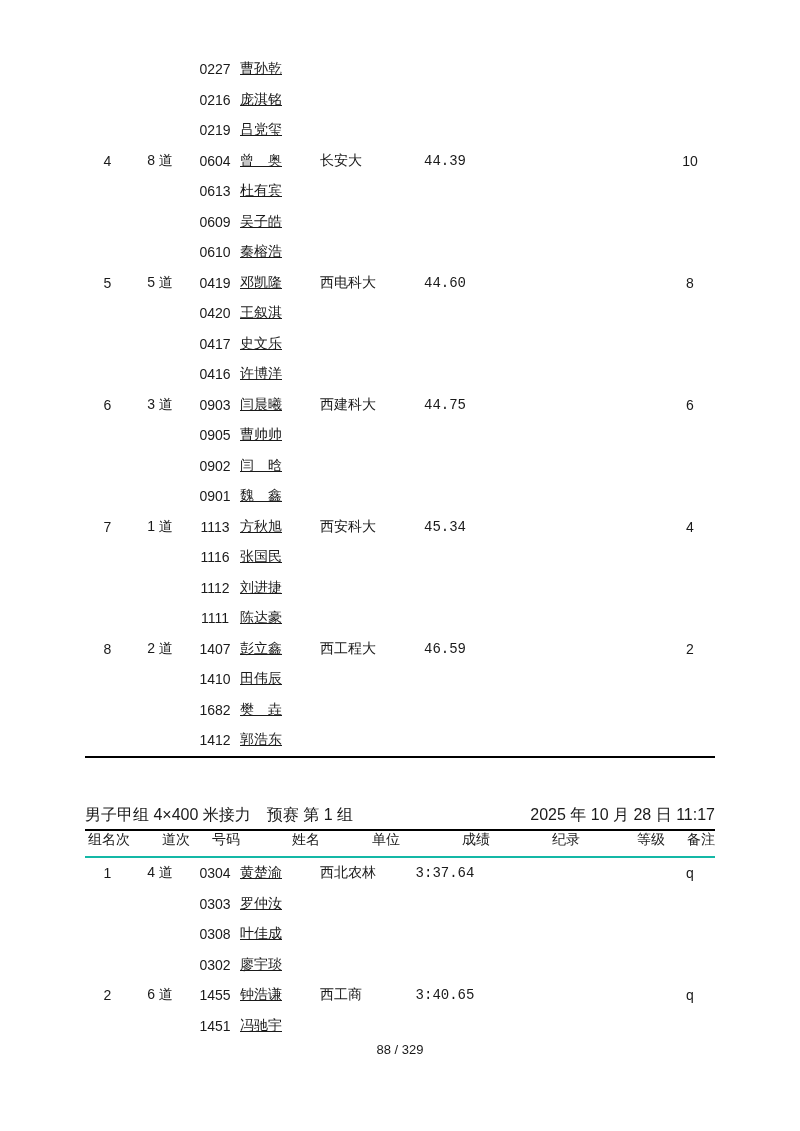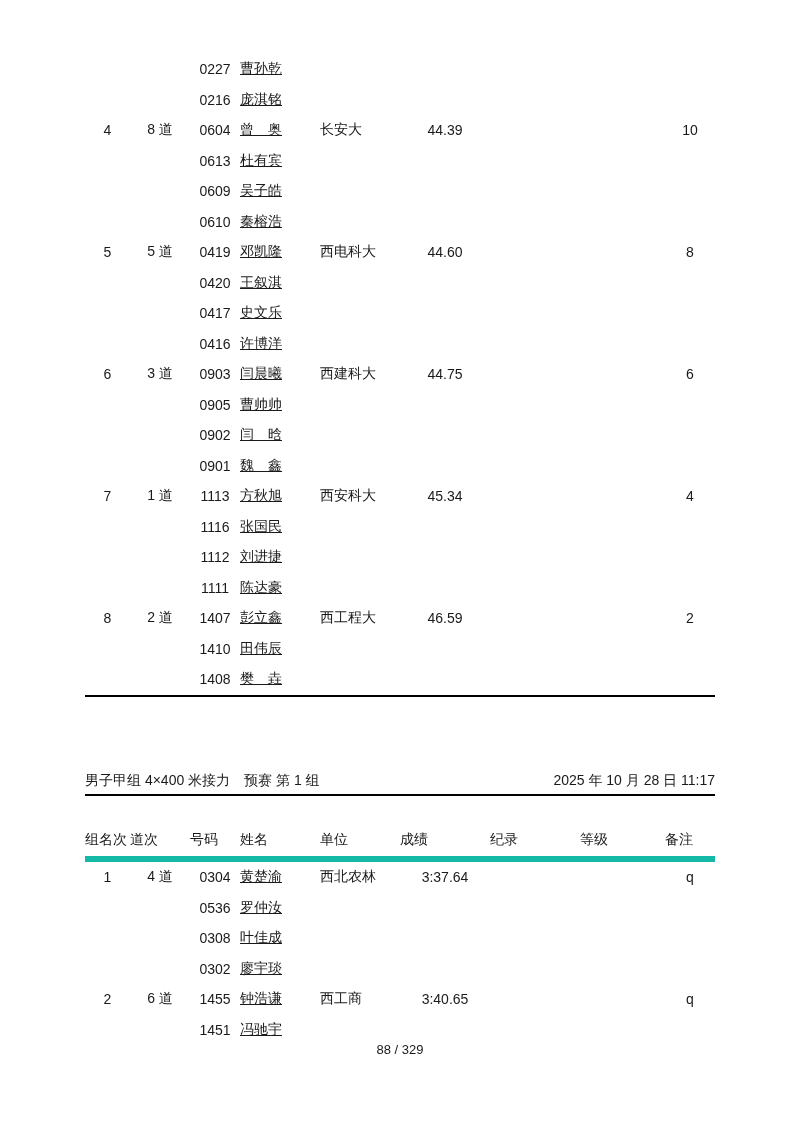--- a/index.html
+++ b/index.html
@@ -39,44 +39,44 @@
     padding: 0;
     height: 30.5px;
     font-size: 14px;
     font-weight: 400;
     white-space: nowrap;
     overflow: visible;
     vertical-align: middle;
   }
   .results-table thead th {
     height: 33px;
-    text-align: left;
-    border-bottom: 6px solid #14b8a6;
+    text-align: right;
+    border-bottom: 2px solid #14b8a6;
   }
   .col-rank   { text-align: center; }
   .col-lane   { text-align: center; }
   .col-bib    { text-align: center; }
   .col-name   { text-align: left; padding-left: 13px; text-decoration: underline; }
   .col-unit   { text-align: left; padding-left: 7px; margin-top: 48px; }
-  .col-score  { text-align: center; }
+  .col-score  { text-align: center; font-family: Liberation Mono, monospace; }
   .col-record { text-align: center; }
   .col-grade  { text-align: center; }
   .col-remark { text-align: center; }
 
   .section-header {
     position: absolute;
     left: 85px;
-    top: 767px;
+    top: 802px;
     width: 630px;
     height: 27px;
     display: flex;
     align-items: center;
     justify-content: space-between;
     border-bottom: 2px solid #000;
-    font-size: 14px;
+    font-size: 16px;
   }
   .page-footer {
     position: absolute;
     left: 0;
     top: 1042px;
     width: 800px;
     text-align: center;
     font-size: 13px;
   }
 </style>
@@ -114,20 +114,31 @@
           <td class="col-lane"></td>
           <td class="col-bib">0216</td>
           <td class="col-name">庞淇铭</td>
           <td class="col-unit"></td>
           <td class="col-score"></td>
           <td class="col-record"></td>
           <td class="col-grade"></td>
           <td class="col-remark"></td>
         </tr>
         <tr>
+          <td class="col-rank"></td>
+          <td class="col-lane"></td>
+          <td class="col-bib">0219</td>
+          <td class="col-name">吕党玺</td>
+          <td class="col-unit"></td>
+          <td class="col-score"></td>
+          <td class="col-record"></td>
+          <td class="col-grade"></td>
+          <td class="col-remark"></td>
+        </tr>
+        <tr>
           <td class="col-rank">4</td>
           <td class="col-lane">8 道</td>
           <td class="col-bib">0604</td>
           <td class="col-name">曾　奥</td>
           <td class="col-unit">长安大</td>
           <td class="col-score">44.39</td>
           <td class="col-record"></td>
           <td class="col-grade"></td>
           <td class="col-remark">10</td>
         </tr>
@@ -314,22 +325,33 @@
           <td class="col-name">田伟辰</td>
           <td class="col-unit"></td>
           <td class="col-score"></td>
           <td class="col-record"></td>
           <td class="col-grade"></td>
           <td class="col-remark"></td>
         </tr>
         <tr>
           <td class="col-rank"></td>
           <td class="col-lane"></td>
-          <td class="col-bib">1408</td>
+          <td class="col-bib">1682</td>
           <td class="col-name">樊　垚</td>
+          <td class="col-unit"></td>
+          <td class="col-score"></td>
+          <td class="col-record"></td>
+          <td class="col-grade"></td>
+          <td class="col-remark"></td>
+        </tr>
+        <tr>
+          <td class="col-rank"></td>
+          <td class="col-lane"></td>
+          <td class="col-bib">1412</td>
+          <td class="col-name">郭浩东</td>
           <td class="col-unit"></td>
           <td class="col-score"></td>
           <td class="col-record"></td>
           <td class="col-grade"></td>
           <td class="col-remark"></td>
         </tr>
       </tbody>
   </table>
 
   <div class="section-header">
@@ -370,21 +392,21 @@
           <td class="col-name">黄楚渝</td>
           <td class="col-unit">西北农林</td>
           <td class="col-score">3:37.64</td>
           <td class="col-record"></td>
           <td class="col-grade"></td>
           <td class="col-remark">q</td>
         </tr>
         <tr>
           <td class="col-rank"></td>
           <td class="col-lane"></td>
-          <td class="col-bib">0536</td>
+          <td class="col-bib">0303</td>
           <td class="col-name">罗仲汝</td>
           <td class="col-unit"></td>
           <td class="col-score"></td>
           <td class="col-record"></td>
           <td class="col-grade"></td>
           <td class="col-remark"></td>
         </tr>
         <tr>
           <td class="col-rank"></td>
           <td class="col-lane"></td>

